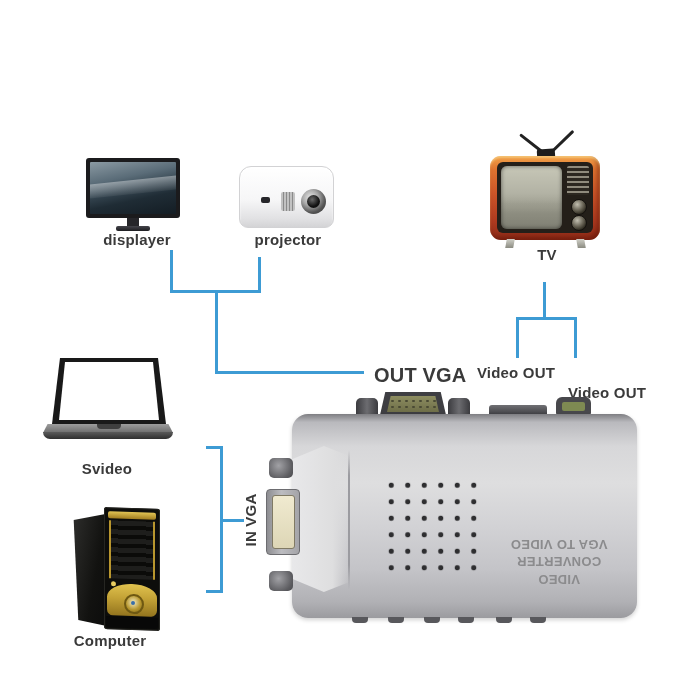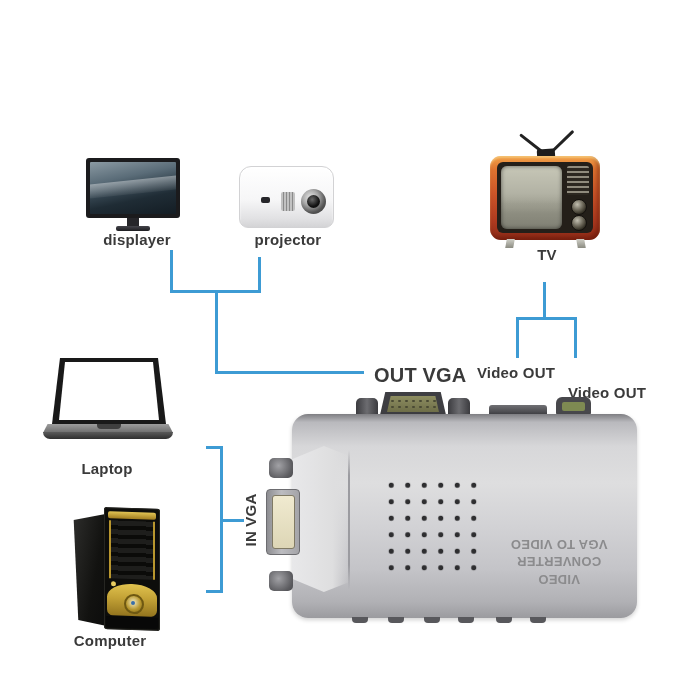--- a/index.html
+++ b/index.html
@@ -177,21 +177,21 @@
   </div>
   <div class="label" style="left:497px;top:246px;width:100px;">TV</div>
 
   <div>
     <div class="abs lap-frame"></div>
     <div class="abs lap-screen"></div>
     <div class="abs lap-deck"></div>
     <div class="abs lap-notch"></div>
     <div class="abs lap-base"></div>
   </div>
-  <div class="label" style="left:57px;top:460px;width:100px;">Laptop</div>
+  <div class="label" style="left:57px;top:460px;width:100px;">Svideo</div>
 
   <div>
     <div class="abs pc-side"></div>
     <div class="abs pc-front">
       <div class="pc-topbar"></div>
       <div class="pc-bays"></div>
       <div class="pc-power"></div>
       <div class="pc-bottom">
         <div class="pc-emblem"></div>
       </div>

